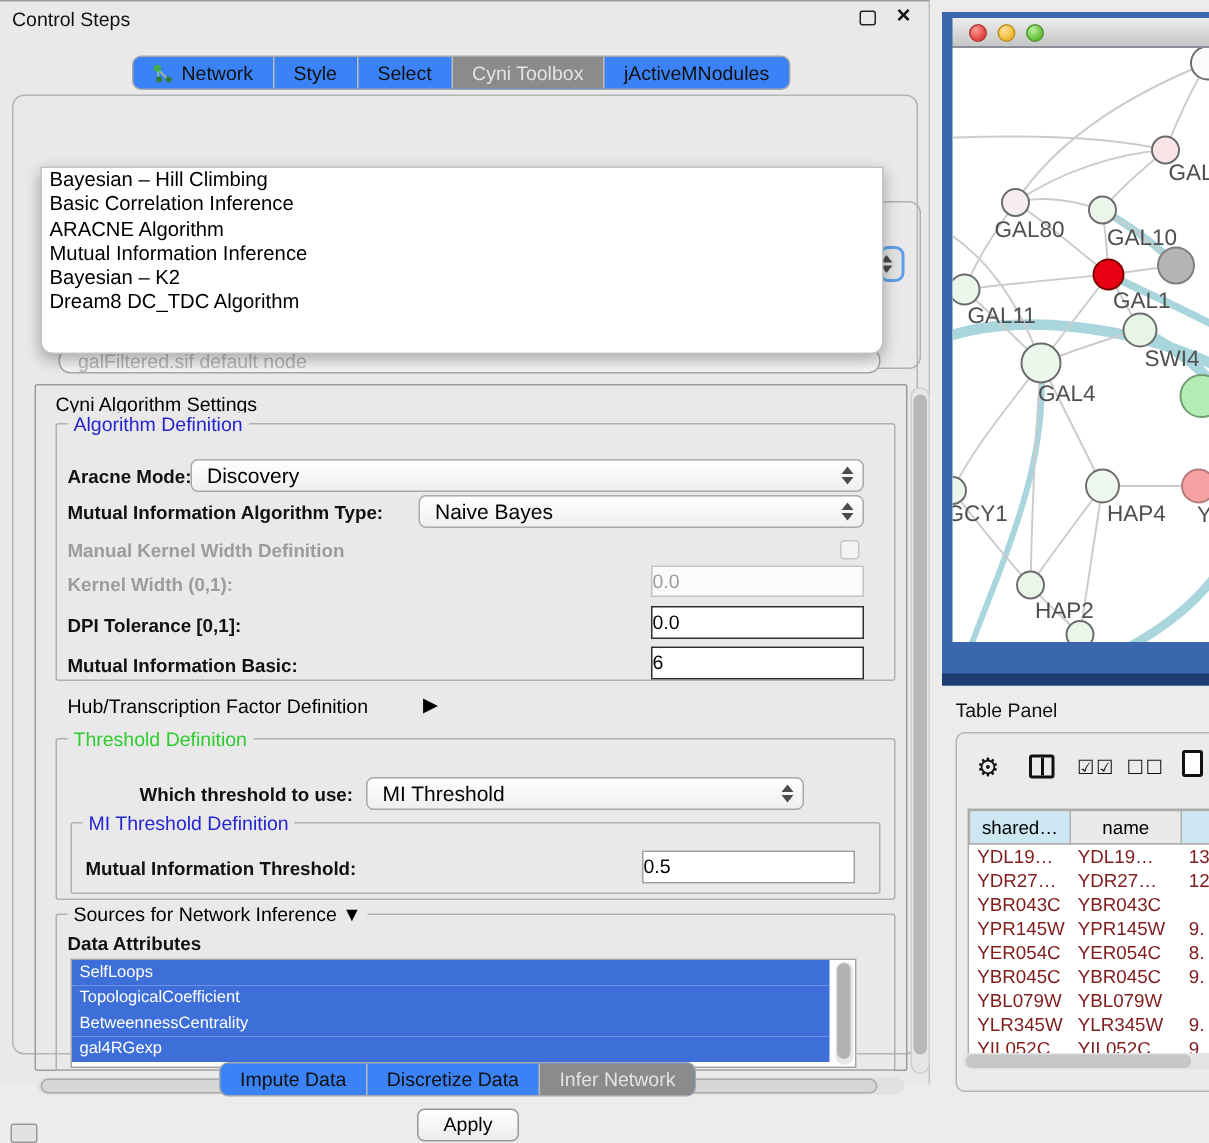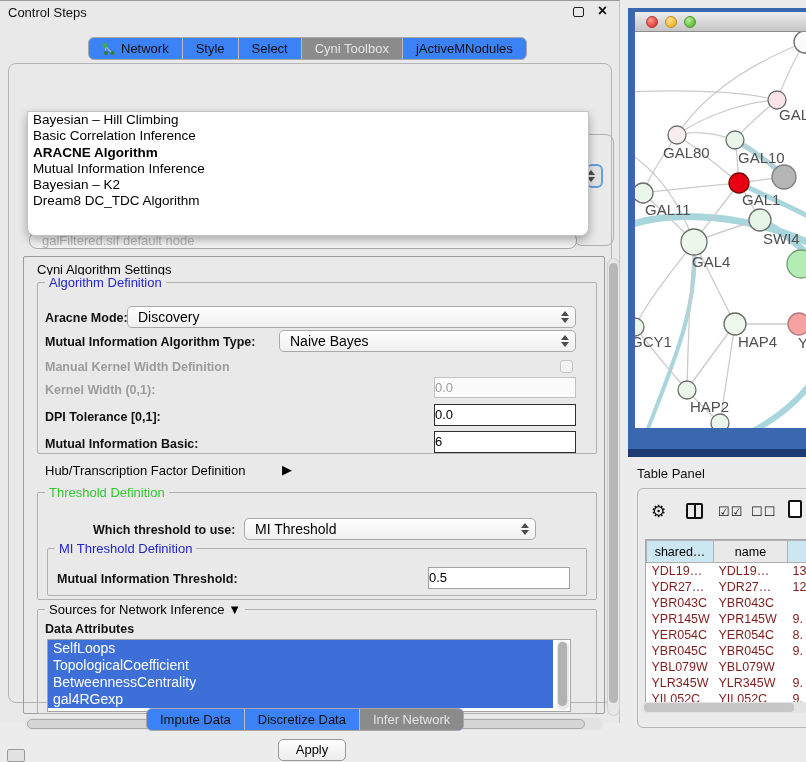--- a/index.html
+++ b/index.html
@@ -22,28 +22,28 @@
   .tab:last-child{border-right:none}
   .tab.sel{background:#8b8b8b;color:#e3e3e3}
   .tab svg{display:block}
 
   
   #cp-box{position:absolute;left:8px;top:62px;width:604px;height:640px;border:1px solid #b5b5b5;border-radius:8px;background:#e9e9e9}
 
   
   #frag-group{position:absolute;left:565px;top:70px;width:40px;height:112px;border:1px solid #b0b0b0;border-radius:8px;z-index:1}
   #frag-combo-btn{position:absolute;left:577px;top:100px;width:17px;height:24px;border:2px solid #5f9fe8;border-radius:6px;background:#e2e2e2;z-index:2}
-  #frag-combo-under{position:absolute;left:20px;top:168px;width:548px;height:17px;border:1px solid #a8a8a8;border-radius:8px;background:#f4f4f4;color:#b5b5b5;font-size:13px;line-height:15px;padding-left:12px;overflow:hidden;z-index:1}
+  #frag-combo-under{position:absolute;left:30px;top:168px;width:548px;height:17px;border:1px solid #a8a8a8;border-radius:8px;background:#f4f4f4;color:#b5b5b5;font-size:13px;line-height:15px;padding-left:12px;overflow:hidden;z-index:1}
 
   
   #algo-dd{position:absolute;left:18px;top:47px;width:562px;height:125px;background:#fff;border:1px solid #c3c3c3;border-radius:0 0 8px 8px;box-shadow:0 4px 10px rgba(0,0,0,.3);z-index:5;overflow:hidden}
   #algo-dd-header{height:18px;margin-top:4px;text-align:center;color:#b9b9b9;font-size:13.5px}
   #algo-list{list-style:none}
   #algo-list li{font-size:13.5px;line-height:16.3px;color:#000;padding-left:5px;white-space:nowrap}
-  #algo-list li.bold{font-weight:bold}
+  #algo-list li.bold{font-weight:normal}
 
   
   .gbox{position:absolute;border:1px solid #9c9c9c;border-radius:2px}
   .legend{position:absolute;font-size:13px;background:#e9e9e9;padding:0 4px;white-space:nowrap;z-index:3}
   .legend.blue{color:#2424d0}
   .legend.green{color:#2ecc2e}
   .lbl{position:absolute;font-size:12.5px;font-weight:bold;color:#111;white-space:nowrap}
   .lbl.dis{color:#9c9c9c}
   .combo{position:absolute;background:linear-gradient(#ffffff,#efefef);border:1px solid #a9a9a9;border-radius:5px;font-size:14px;line-height:20px;padding-left:10px;color:#000}
   .step{position:absolute;right:6px;top:50%;margin-top:-6px;width:8px;height:12px}
@@ -59,21 +59,21 @@
 
   
   #v-scroll{position:absolute;left:598px;top:194px;width:13px;height:458px;background:#e6e6e6;border:1px solid #cfcfcf;border-radius:7px}
   #v-thumb{position:absolute;left:1px;top:4px;width:9px;height:440px;background:#b7b7b7;border-radius:5px}
   #h-scroll{position:absolute;left:16px;top:654px;width:578px;height:12px;background:#e2e2e2;border-radius:6px}
   #h-thumb{position:absolute;left:2px;top:1px;width:558px;height:10px;background:#d6d6d6;border:1px solid #ababab;border-radius:5px}
 
   
   #attr-list-box{position:absolute;left:38px;top:575px;width:524px;height:73px;background:#fff;border:1px solid #a5a5a5;overflow:hidden}
   #attr-list{list-style:none}
-  #attr-list li{height:17px;line-height:17px;font-size:14px;padding-left:5px;margin-right:17px;color:#000}
+  #attr-list li{height:17px;line-height:17px;font-size:11px;padding-left:5px;margin-right:17px;color:#000}
   #attr-list li.sel{background:#3e6fd8;color:#fff}
   #attr-vscroll{position:absolute;right:1px;top:1px;width:12px;height:69px;background:#e8e8e8;border-radius:6px}
   #attr-vthumb{position:absolute;left:1px;top:1px;width:9px;height:64px;background:#b2b2b2;border-radius:5px}
 
   
   #apply-btn{position:absolute;left:269px;top:675px;width:68px;height:22px;border:1px solid #979797;border-radius:5px;background:linear-gradient(#fefefe,#ececec);font-size:13px;text-align:center;line-height:20px;color:#000}
 
   
   #net{position:absolute;left:628px;top:8px;width:178px;height:449px;background:#3a67ae}
   #net::after{content:"";position:absolute;left:0;bottom:0;width:100%;height:8px;background:#1d3c72}

